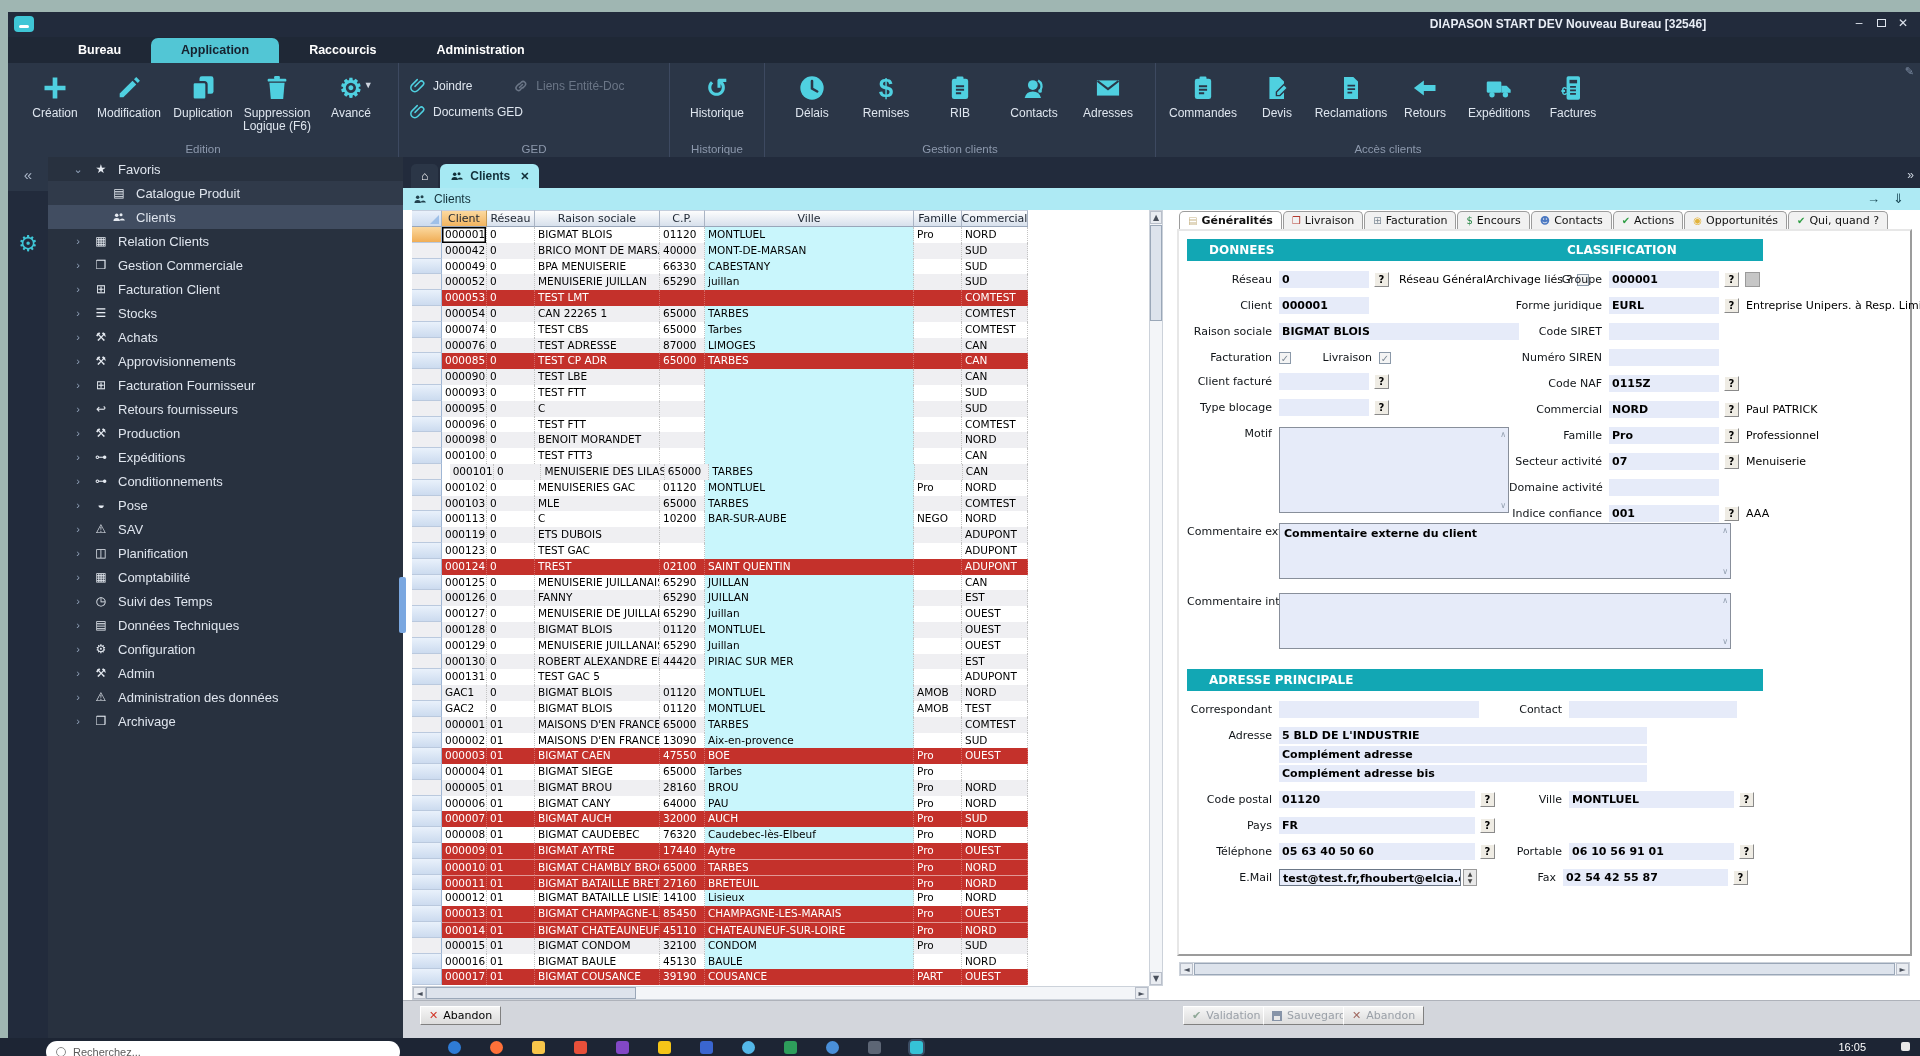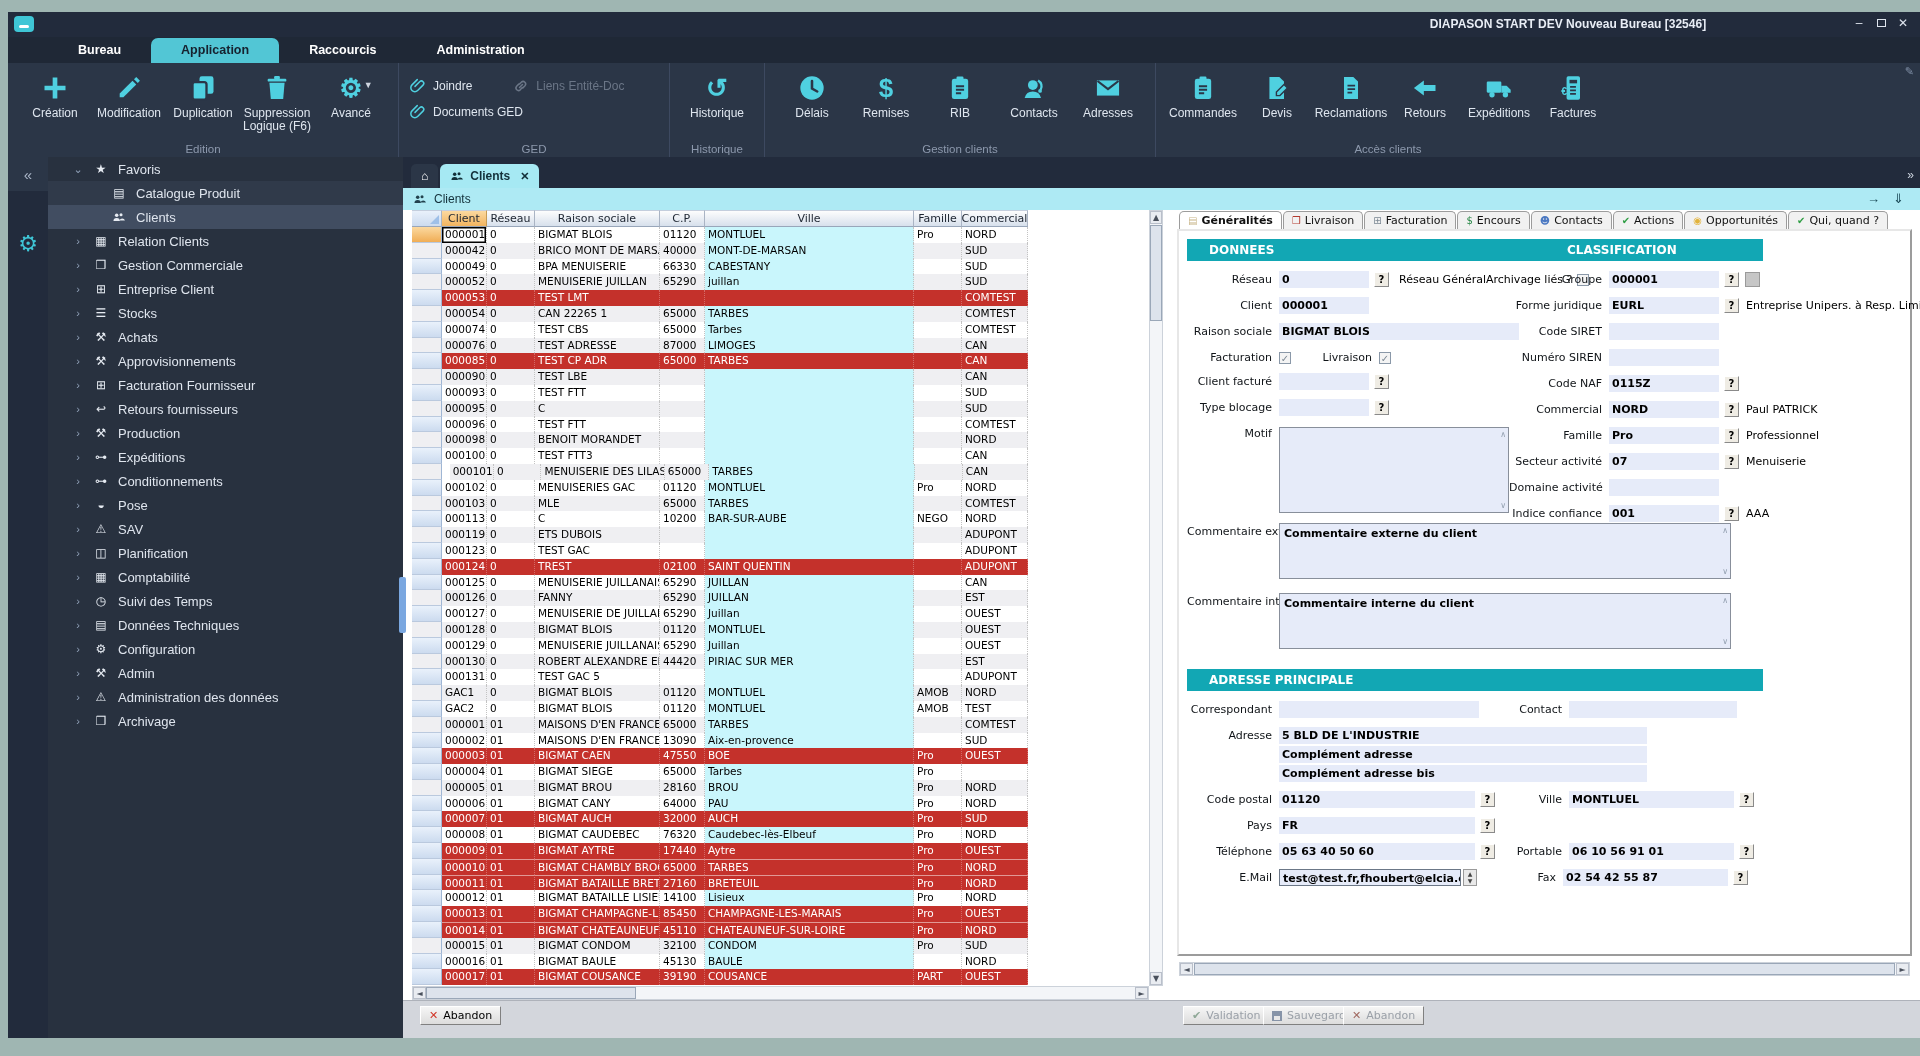--- a/index.html
+++ b/index.html
@@ -397,21 +397,21 @@
               <span>Relation Clients</span>
             </div>
             <div class="tree-item">
               <span class="caret">›</span>
               <span class="t-ic">❒</span>
               <span>Gestion Commerciale</span>
             </div>
             <div class="tree-item">
               <span class="caret">›</span>
               <span class="t-ic">⊞</span>
-              <span>Entreprise Client</span>
+              <span>Facturation Client</span>
             </div>
             <div class="tree-item">
               <span class="caret">›</span>
               <span class="t-ic">☰</span>
               <span>Stocks</span>
             </div>
             <div class="tree-item">
               <span class="caret">›</span>
               <span class="t-ic">⚒</span>
               <span>Achats</span>
@@ -1125,21 +1125,20 @@
               </div>
               <div class="multibox" style="left:100px; top:292px; width:452px; height:56px;">
                 <div class="mtext">Commentaire externe du client</div>
                 <span class="scroll-arrow" style="top:2px;">∧</span>
                 <span class="scroll-arrow" style="bottom:2px;">∨</span>
               </div>
               <div class="frow" style="left:8px; top:364px; align-items:flex-start;">
                 <span class="flabel" style="width:92px;">Commentaire int</span>
               </div>
               <div class="multibox" style="left:100px; top:362px; width:452px; height:56px;">
-                <div class="mtext">Commentaire interne du client</div>
                 <span class="scroll-arrow" style="top:2px;">∧</span>
                 <span class="scroll-arrow" style="bottom:2px;">∨</span>
               </div>
 
               <div class="frow" style="left:330px; top:40px;">
                 <span class="flabel" style="width:100px;">Groupe</span>
                 <span class="ffield" style="width:110px;">000001</span>
                 <span class="qbtn">?</span>
                 <span class="graybox"></span>
               </div>
@@ -1269,13 +1268,34 @@
           </div>
           <div class="btn3d disabled" id="btn-abandon2">
             <span class="x-gray">✕</span>
             <span>Abandon</span>
           </div>
         </div>
       </div>
     </div>
   </div>
 
+  <div id="taskbar">
+    <div id="search-pill">
+      <span class="s-ic"></span>
+      <span class="s-txt">Recherchez...</span>
+    </div>
+    <div id="tb-icons"></div>
+    <div id="tb-clock">16:05</div>
+    <div id="tb-corner"></div>
+  <div class="tb-ic round" style="left: 448px; background: rgb(47, 124, 214);"></div>
+      <div class="tb-ic round" style="left: 490px; background: rgb(255, 113, 57);"></div>
+      <div class="tb-ic" style="left: 532px; background: rgb(248, 198, 74);"></div>
+      <div class="tb-ic" style="left: 574px; background: rgb(232, 80, 58);"></div>
+      <div class="tb-ic" style="left: 616px; background: rgb(131, 72, 198);"></div>
+      <div class="tb-ic" style="left: 658px; background: rgb(245, 197, 24);"></div>
+      <div class="tb-ic" style="left: 700px; background: rgb(58, 102, 208);"></div>
+      <div class="tb-ic round" style="left: 742px; background: rgb(84, 184, 232);"></div>
+      <div class="tb-ic" style="left: 784px; background: rgb(46, 158, 91);"></div>
+      <div class="tb-ic round" style="left: 826px; background: rgb(74, 144, 217);"></div>
+      <div class="tb-ic" style="left: 868px; background: rgb(93, 102, 117);"></div>
+      <div class="tb-ic active-app" style="left: 910px; background: rgb(53, 195, 214);"></div>
+    </div>
 </div>
 
 </body></html>

